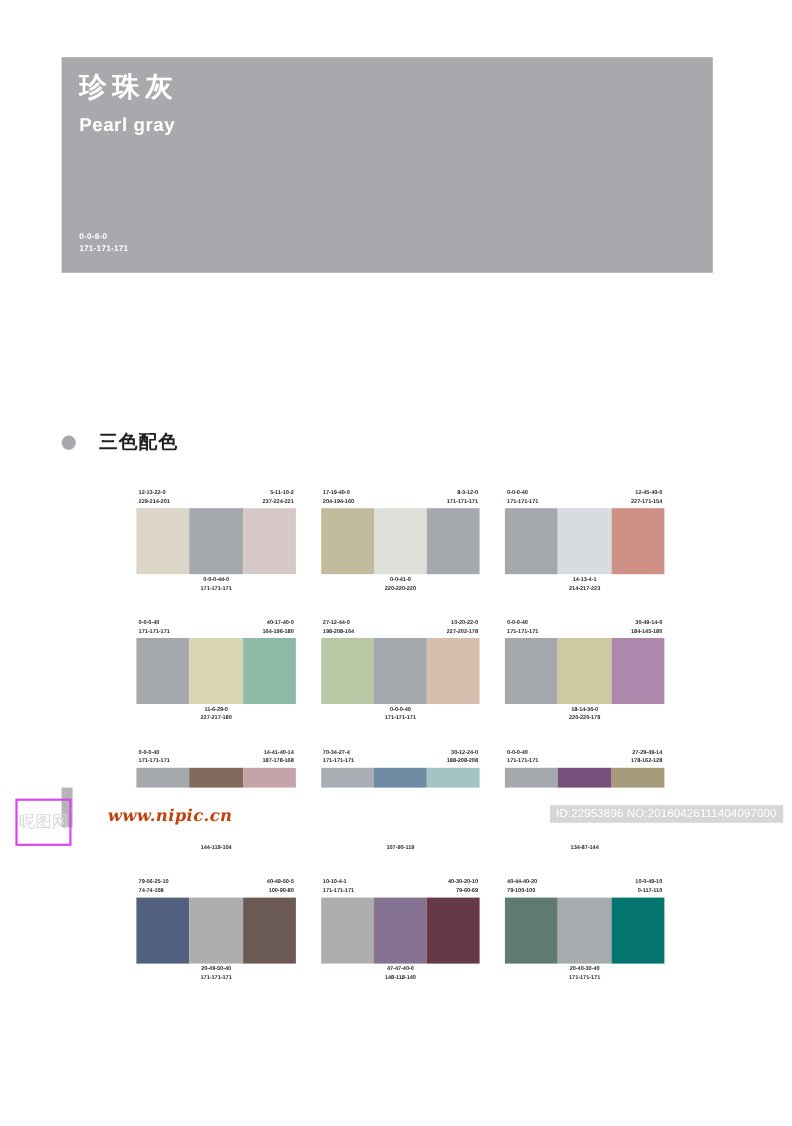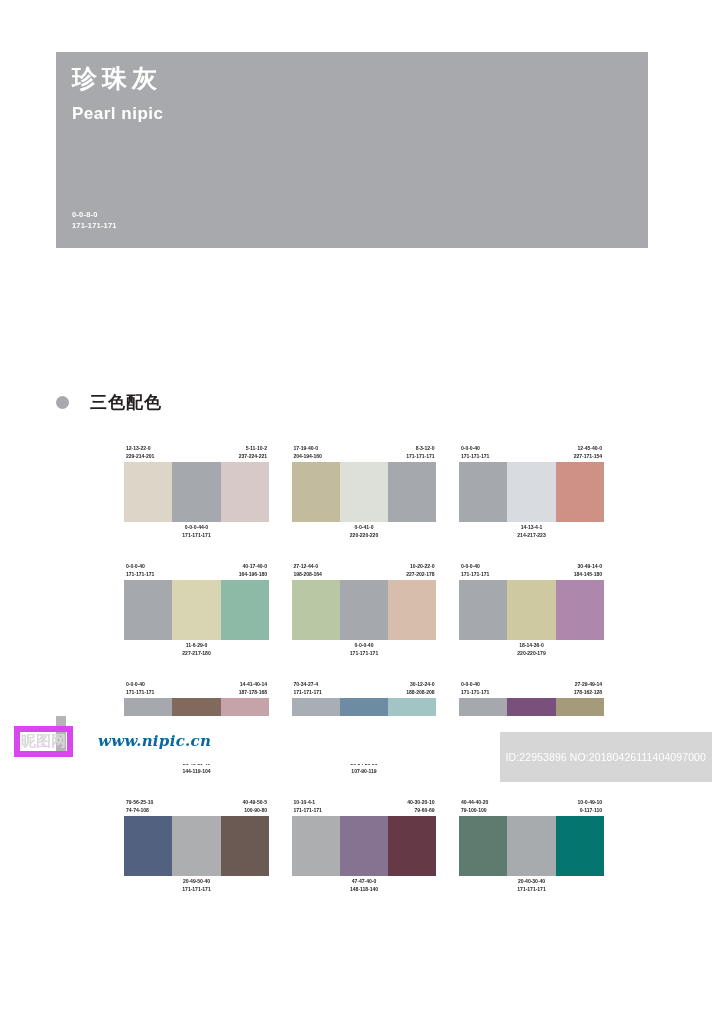--- a/index.html
+++ b/index.html
@@ -146,68 +146,68 @@
   }
   .wm-logo {
     position: absolute;
     left: 14px;
     top: 10px;
     display: flex;
     align-items: center;
     gap: 3px;
   }
   .wm-box {
-    border: 6px solid #d946ef;
+    border: 2px solid #d946ef;
     color: #d9d9d9;
     font-family: "DejaVu Sans", sans-serif;
     font-size: 15px;
-    font-weight: bold;
+    font-weight: normal;
     line-height: 1;
-    padding: 2px 1px;
+    padding: 12px 1px;
   }
   .wm-bar-deco {
     position: absolute;
     left: 56px;
     top: 0px;
     width: 10px;
     height: 36px;
     background: #b5b5b5;
     z-index: 0;
   }
   .wm-url {
     position: absolute;
     left: 98px;
     top: 16px;
-    color: #0369a1;
+    color: #c2410c;
     font-size: 15px;
     font-style: italic;
     font-weight: bold;
     font-family: "DejaVu Serif", serif;
     letter-spacing: 0.3px;
   }
   .wm-id {
     position: absolute;
     right: 8px;
     top: 16px;
     background: #d6d6d6;
     color: #ffffff;
     font-size: 10.5px;
-    padding: 19px 6px;
+    padding: 2px 6px;
     letter-spacing: 0.1px;
     white-space: nowrap;
   }
 </style>
 </head>
 <body>
 
 <div id="page">
 
   <div class="hero">
     <div class="hero-title-cn">珍珠灰</div>
-    <div class="hero-title-en">Pearl nipic</div>
+    <div class="hero-title-en">Pearl gray</div>
     <div class="hero-codes">
       <div>0-0-8-0</div>
       <div>171-171-171</div>
     </div>
   </div>
 
   <div class="section-head">
     <span class="section-dot"></span>
     <span class="section-title">三色配色</span>
   </div>

